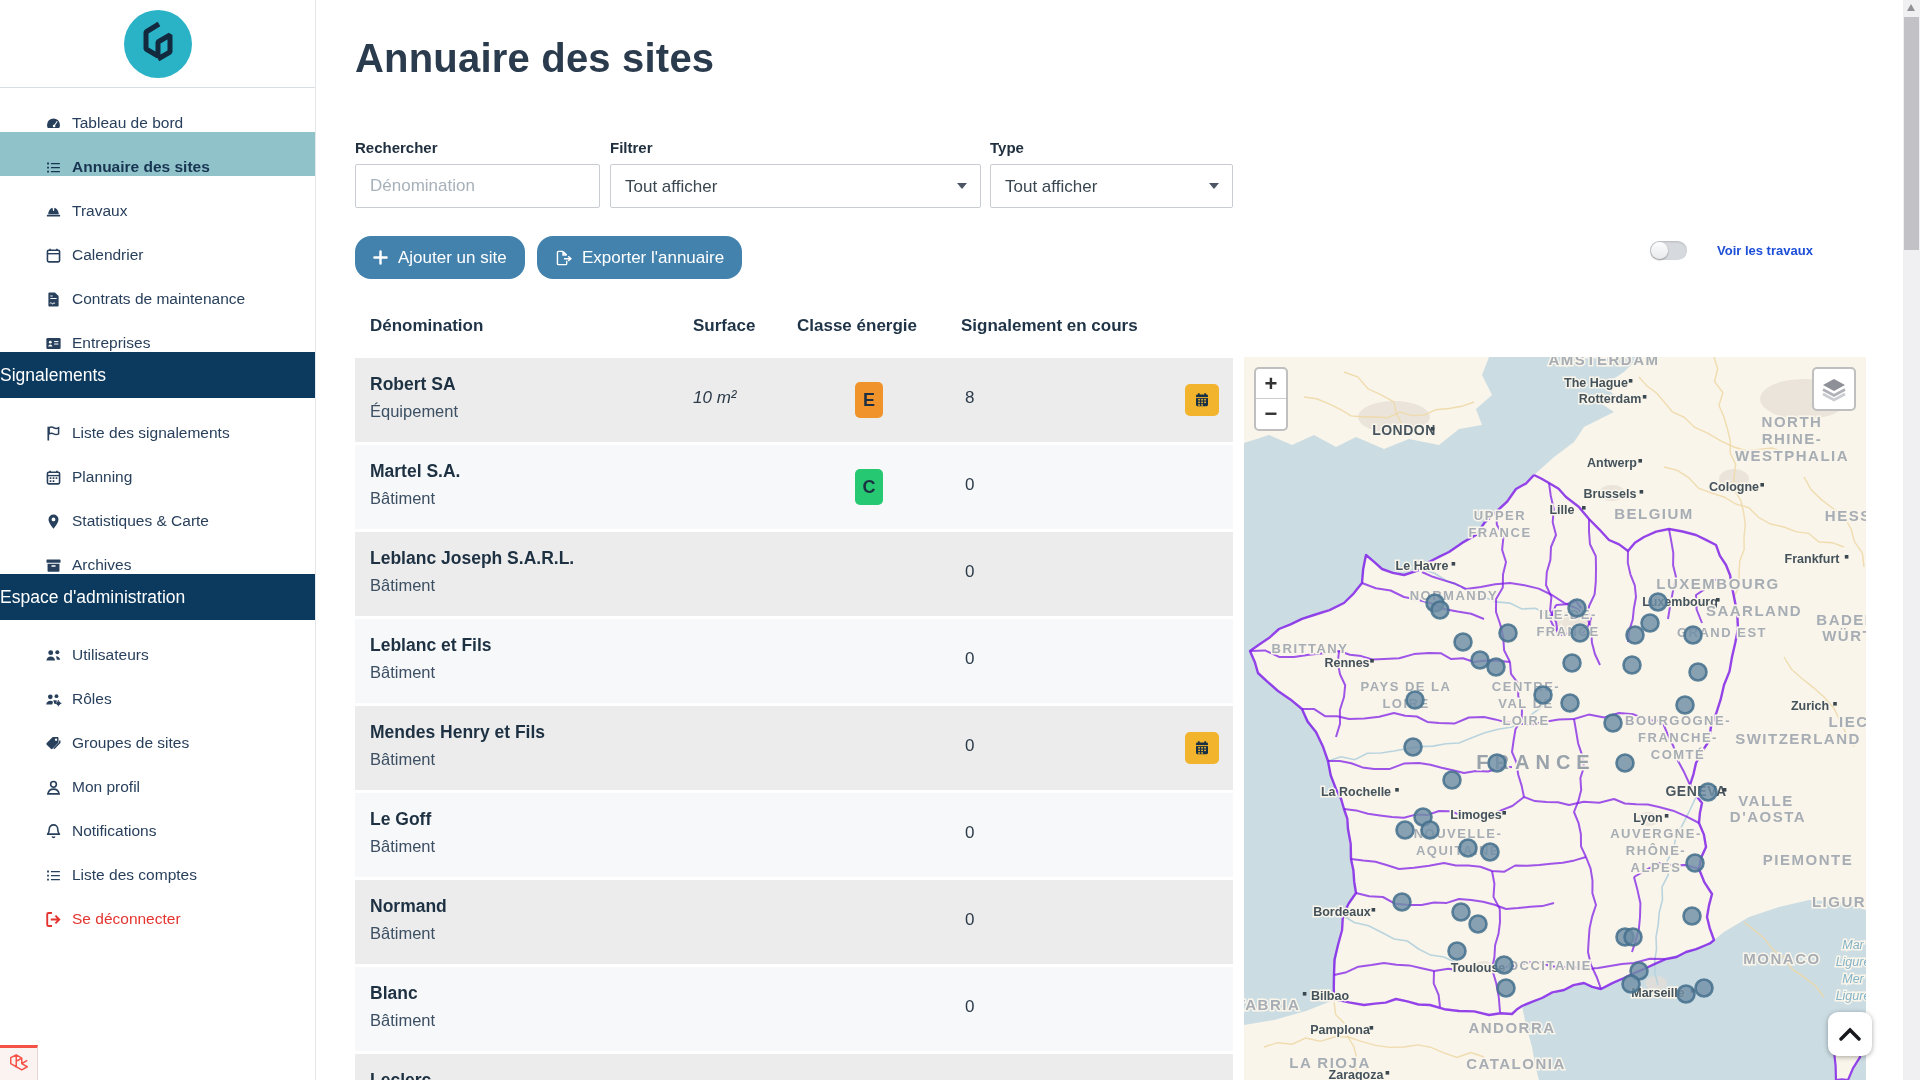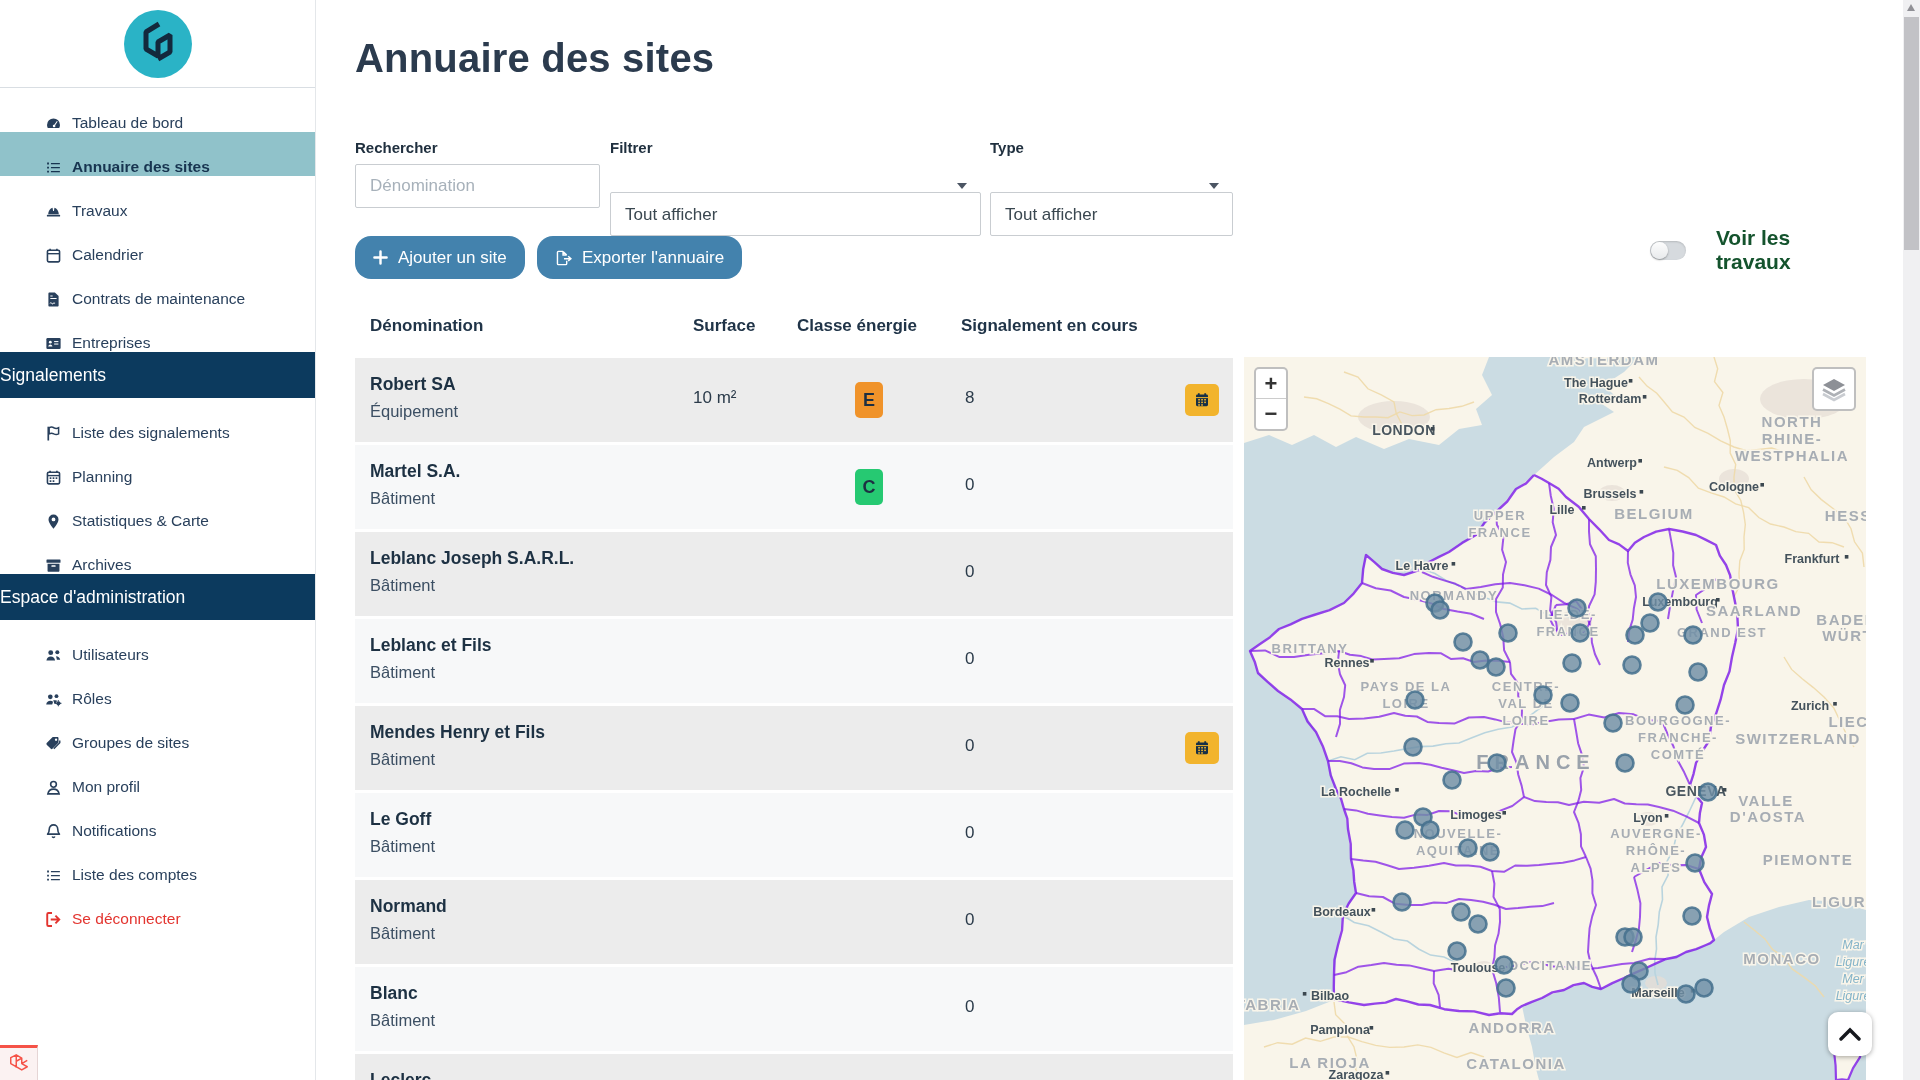--- a/index.html
+++ b/index.html
@@ -21,49 +21,49 @@
     display:flex; align-items:center; }
 
   
   .page-title { position:absolute; left:355px; top:36px; font-size:40px;
     font-weight:600; color:#2b3b4e; letter-spacing:.2px; }
   .f-label { position:absolute; top:139px; font-size:15px; font-weight:bold; color:#20303f; }
   .f-input, .f-select { position:absolute; top:164px; height:44px; border:1px solid #c9cdd1;
     border-radius:2px; background:#fff; font-size:17px; color:#3a4750; padding:0 14px;
     font-family:inherit; }
   .f-input::placeholder { color:#a7b1ba; }
-  .f-select { appearance:none; -webkit-appearance:none; width:100%; position:static; height:44px;margin-top:28px; }
+  .f-select { appearance:none; -webkit-appearance:none; width:100%; position:static; height:44px; }
   .sel-wrap { position:absolute; top:164px; height:44px; }
   .sel-wrap::after { content:""; position:absolute; right:14px; top:19px;
     border-left:5px solid transparent; border-right:5px solid transparent;
     border-top:6px solid #4b5563; pointer-events:none; }
 
   .btn { position:absolute; top:236px; height:43px; background:#4382ad; color:#fff;
     border:none; border-radius:16px; font-size:17px; font-family:inherit;
     display:inline-flex; align-items:center; gap:10px; padding:0 18px; cursor:pointer; }
   .btn svg { flex:0 0 auto; }
 
   .toggle-row { position:absolute; top:237px; left:1650px; width:216px; height:26px;
     display:flex; align-items:center; }
   .switch { width:37px; height:19px; background:#d6dade; border-radius:10px;
     position:relative; cursor:pointer; box-shadow:inset 0 1px 2px rgba(0,0,0,.15); }
   .switch .knob { position:absolute; left:1px; top:1px; width:17px; height:17px;
     border-radius:50%; background:linear-gradient(#fdfdfd,#e8eaec);
     box-shadow:0 1px 2px rgba(0,0,0,.35); }
-  .toggle-lbl { margin-left:30px; font-size:21px; font-weight:bold; color:#14532d; }
+  .toggle-lbl { margin-left:30px; font-size:13px; font-weight:bold; color:#1d4ed8; }
 
   
   .thead { position:absolute; left:355px; top:308px; width:878px; height:40px;
     font-size:17px; font-weight:bold; color:#203448; }
   .thead span { position:absolute; top:8px; }
   .trow { position:absolute; left:355px; width:878px; height:84px; cursor:pointer; }
   .trow .tname { position:absolute; left:15px; top:16px; font-size:17.5px;
     font-weight:bold; color:#1d3143; }
   .trow .tsub  { position:absolute; left:15px; top:44px; font-size:16.5px; color:#3c4f63; }
-  .trow .tsurf { position:absolute; left:338px; top:30px; font-size:17px; color:#2b3b4a; }
+  .trow .tsurf { position:absolute; left:338px; top:30px; font-size:17px; color:#2b3b4a;font-style:italic; }
   .trow .tnum  { position:absolute; left:610px; top:30px; font-size:17px; color:#2b3b4a; }
   .badge { position:absolute; left:500px; top:24px; width:28px; height:36px;
     border-radius:5px; display:flex; align-items:center; justify-content:center;
     font-size:18px; font-weight:bold; color:#1d2f42; }
   .calbtn { position:absolute; left:830px; top:26px; width:34px; height:32px;
     background:#f2b42d; border:none; border-radius:5px; cursor:pointer;
     display:flex; align-items:center; justify-content:center; }
 
   
   .map { position:absolute; left:1244px; top:357px; width:622px; height:723px;

